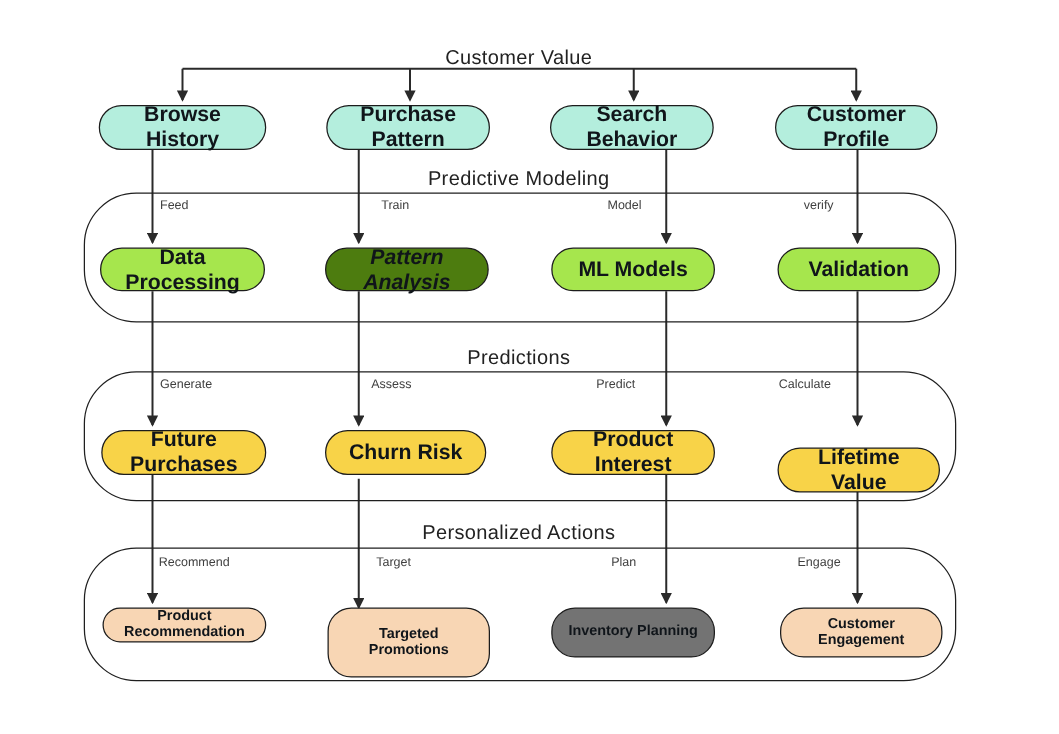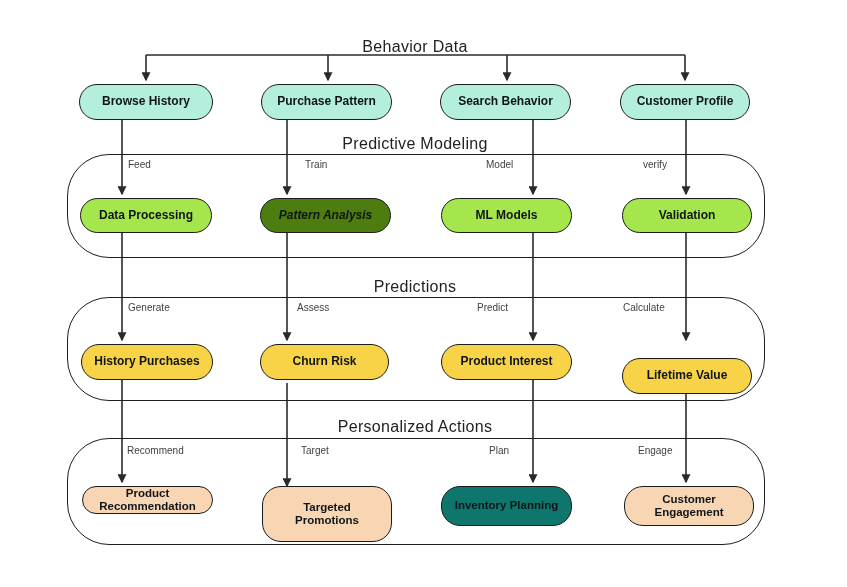--- a/index.html
+++ b/index.html
@@ -5,21 +5,21 @@
   html,body{margin:0;padding:0;background:#ffffff;}
   body{width:847px;height:587px;position:relative;overflow:hidden;
        font-family:"Liberation Sans","DejaVu Sans",sans-serif;}
   .layer{position:absolute;left:0;top:0;width:847px;height:587px;}
   .title{position:absolute;text-align:center;font-size:16px;font-weight:400;
          color:#222;letter-spacing:.3px;}
   .container{position:absolute;border:1.6px solid #1f1f1f;border-radius:42px;
              background:transparent;}
   .pill{position:absolute;border:1.8px solid #1c1c1c;border-radius:19px;
         display:flex;align-items:center;justify-content:center;text-align:center;
-        font-weight:700;font-size:12px;color:#10151a;line-height:1.15;
+        font-weight:700;font-size:17px;color:#10151a;line-height:1.15;
         padding:1px 8px;box-sizing:border-box;}
   .pill.small{font-size:11.5px;}
   .edge-label{position:absolute;font-size:10px;color:#3f3f3f;white-space:nowrap;}
 </style>
 </head>
 <body>
 
 <svg class="layer" viewBox="0 0 847 587">
   <defs>
     <marker id="arrow" viewBox="0 0 10 10" refX="8.5" refY="5" markerWidth="9" markerHeight="9" markerUnits="userSpaceOnUse" orient="auto">
@@ -52,21 +52,21 @@
       <line x1="533" y1="380" x2="533" y2="482" marker-end="url(#arrow)"></line>
       <line x1="686" y1="380" x2="686" y2="482" marker-end="url(#arrow)"></line>
     </g>
   </g>
 </svg>
 
 <div class="container" style="left:67px;top:154px;width:696px;height:102px;"></div>
 <div class="container" style="left:67px;top:297px;width:696px;height:102px;"></div>
 <div class="container" style="left:67px;top:438px;width:696px;height:105px;"></div>
 
-<div class="title" style="left:315px;top:38px;width:200px;">Behavior Data</div>
+<div class="title" style="left:315px;top:38px;width:200px;">Customer Value</div>
 <div class="title" style="left:290px;top:135px;width:250px;">Predictive Modeling</div>
 <div class="title" style="left:315px;top:278px;width:200px;">Predictions</div>
 <div class="title" style="left:315px;top:418px;width:200px;">Personalized Actions</div>
 
 <div class="pill" style="left: 79px; top: 84px; width: 134px; height: 36px; background: rgb(180, 238, 221);">Browse History</div>
 <div class="pill" style="left: 261px; top: 84px; width: 131px; height: 36px; background: rgb(180, 238, 221);">Purchase Pattern</div>
 <div class="pill" style="left: 440px; top: 84px; width: 131px; height: 36px; background: rgb(180, 238, 221);">Search Behavior</div>
 <div class="pill" style="left: 620px; top: 84px; width: 130px; height: 36px; background: rgb(180, 238, 221);">Customer Profile</div>
 
 <div class="edge-label" style="left:128px;top:159px;">Feed</div>
@@ -77,26 +77,26 @@
 <div class="pill" style="left: 80px; top: 198px; width: 132px; height: 35px; background: rgb(166, 230, 77);">Data Processing</div>
 <div class="pill" style="left: 260px; top: 198px; width: 131px; height: 35px; background: #4d7c0f; font-style: italic;">Pattern Analysis</div>
 <div class="pill" style="left: 441px; top: 198px; width: 131px; height: 35px; background: rgb(166, 230, 77);">ML Models</div>
 <div class="pill" style="left: 622px; top: 198px; width: 130px; height: 35px; background: rgb(166, 230, 77);">Validation</div>
 
 <div class="edge-label" style="left:128px;top:302px;">Generate</div>
 <div class="edge-label" style="left:297px;top:302px;">Assess</div>
 <div class="edge-label" style="left:477px;top:302px;">Predict</div>
 <div class="edge-label" style="left:623px;top:302px;">Calculate</div>
 
-<div class="pill" style="left: 81px; top: 344px; width: 132px; height: 36px; background: rgb(248, 211, 72);">History Purchases</div>
+<div class="pill" style="left: 81px; top: 344px; width: 132px; height: 36px; background: rgb(248, 211, 72);">Future Purchases</div>
 <div class="pill" style="left: 260px; top: 344px; width: 129px; height: 36px; background: rgb(248, 211, 72);">Churn Risk</div>
 <div class="pill" style="left: 441px; top: 344px; width: 131px; height: 36px; background: rgb(248, 211, 72);">Product Interest</div>
 <div class="pill" style="left: 622px; top: 358px; width: 130px; height: 36px; background: rgb(248, 211, 72);">Lifetime Value</div>
 
 <div class="edge-label" style="left:127px;top:445px;">Recommend</div>
 <div class="edge-label" style="left:301px;top:445px;">Target</div>
 <div class="edge-label" style="left:489px;top:445px;">Plan</div>
 <div class="edge-label" style="left:638px;top:445px;">Engage</div>
 
 <div class="pill small" style="left: 82px; top: 486px; width: 131px; height: 28px; background: rgb(248, 214, 180);">Product Recommendation</div>
 <div class="pill small" style="left: 262px; top: 486px; width: 130px; height: 56px; background: rgb(248, 214, 180);">Targeted Promotions</div>
-<div class="pill small" style="left: 441px; top: 486px; width: 131px; height: 40px; background: #0f766e;">Inventory Planning</div>
+<div class="pill small" style="left: 441px; top: 486px; width: 131px; height: 40px; background: #737373;">Inventory Planning</div>
 <div class="pill small" style="left: 624px; top: 486px; width: 130px; height: 40px; background: rgb(248, 214, 180);">Customer Engagement</div>
 
 </body></html>

